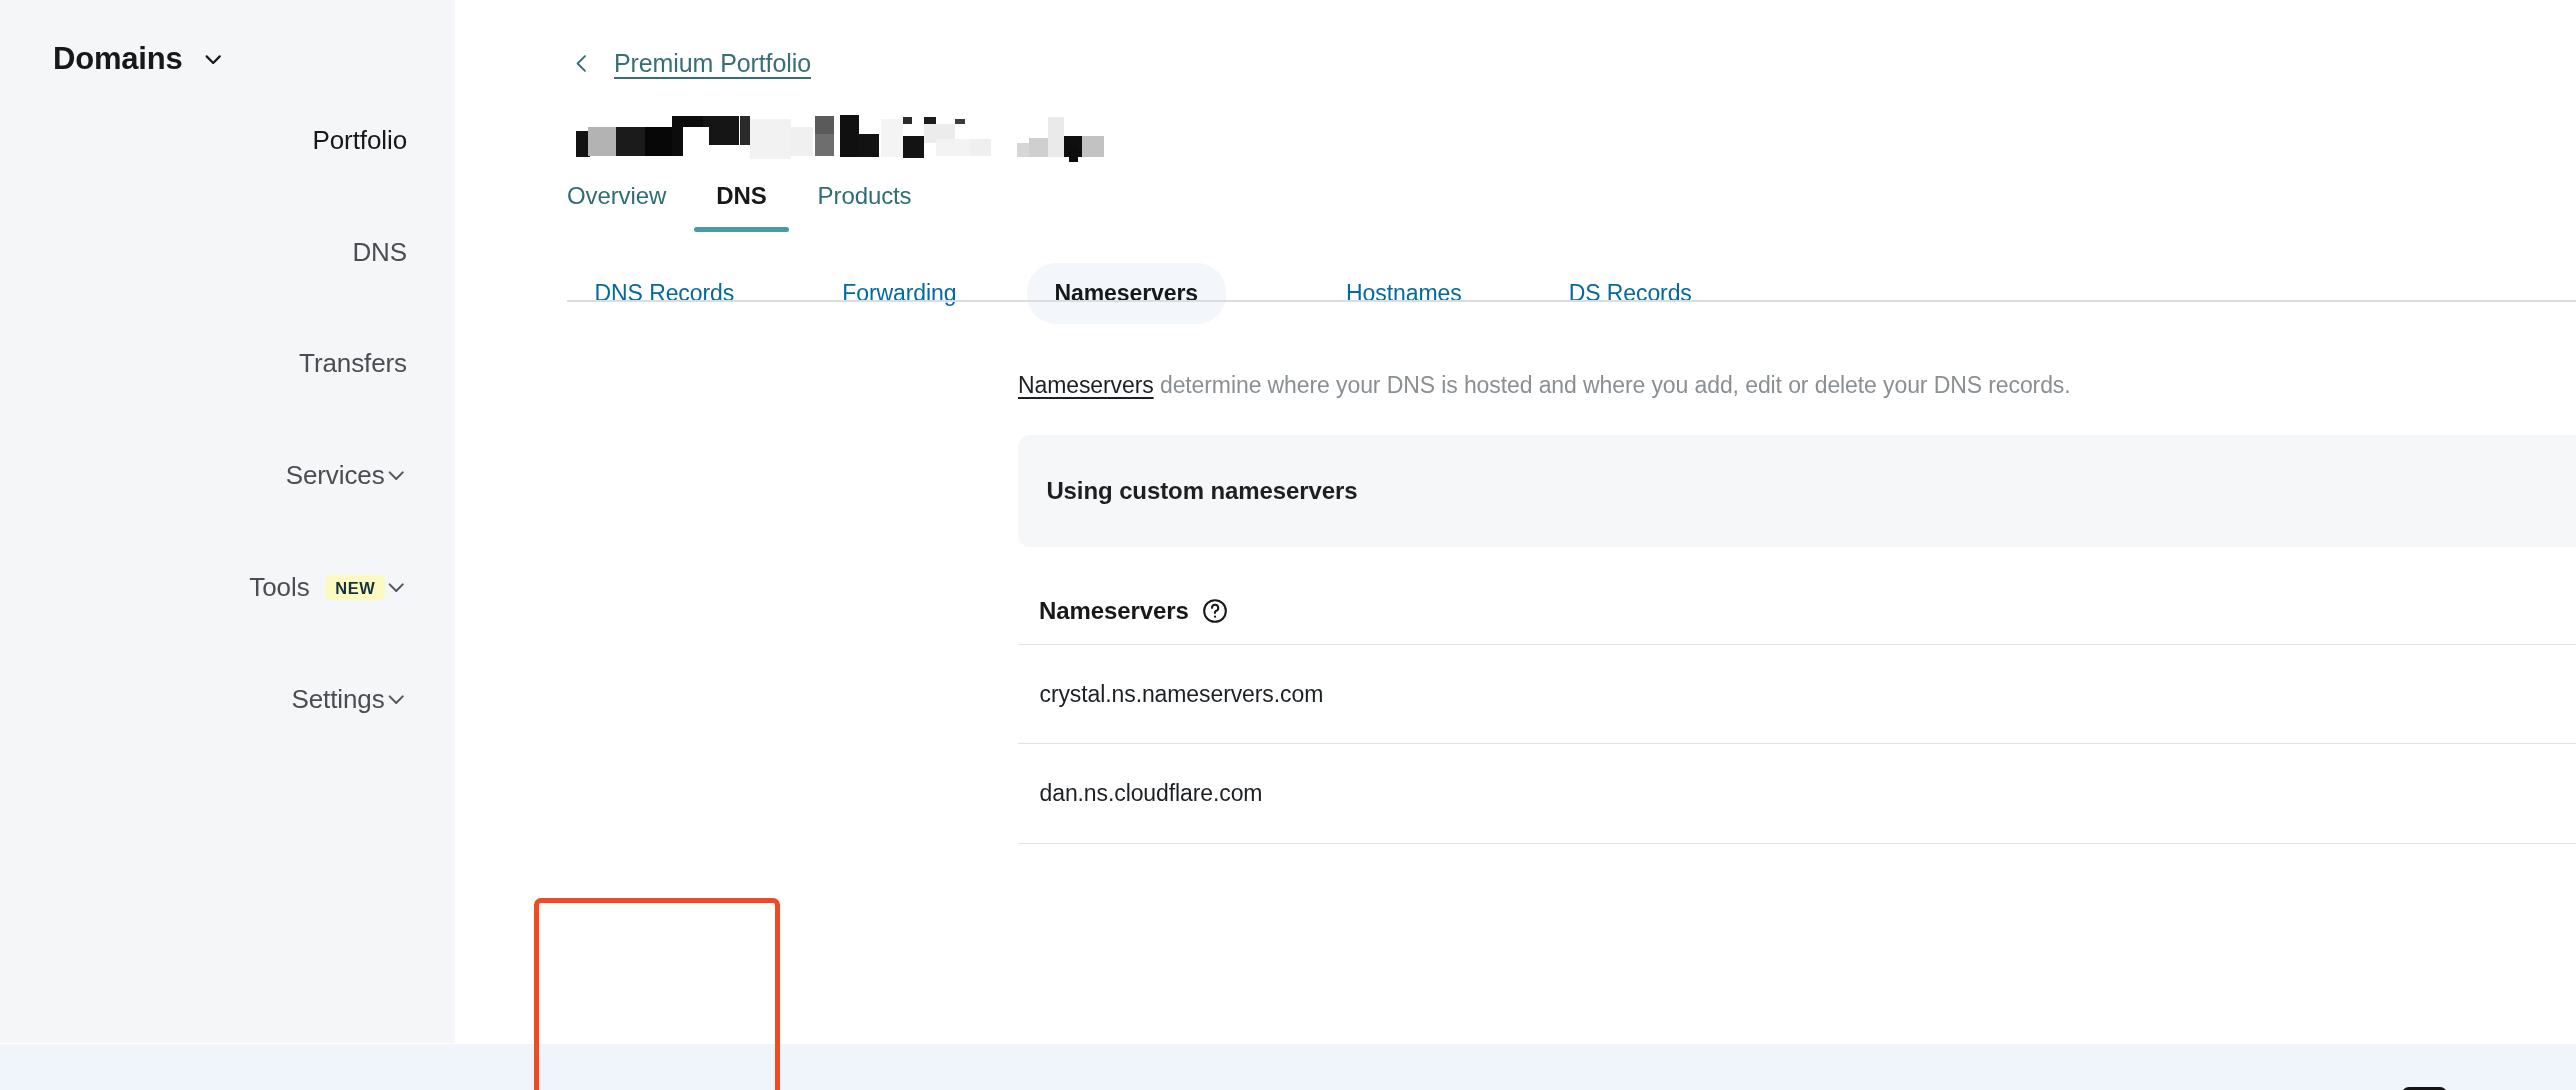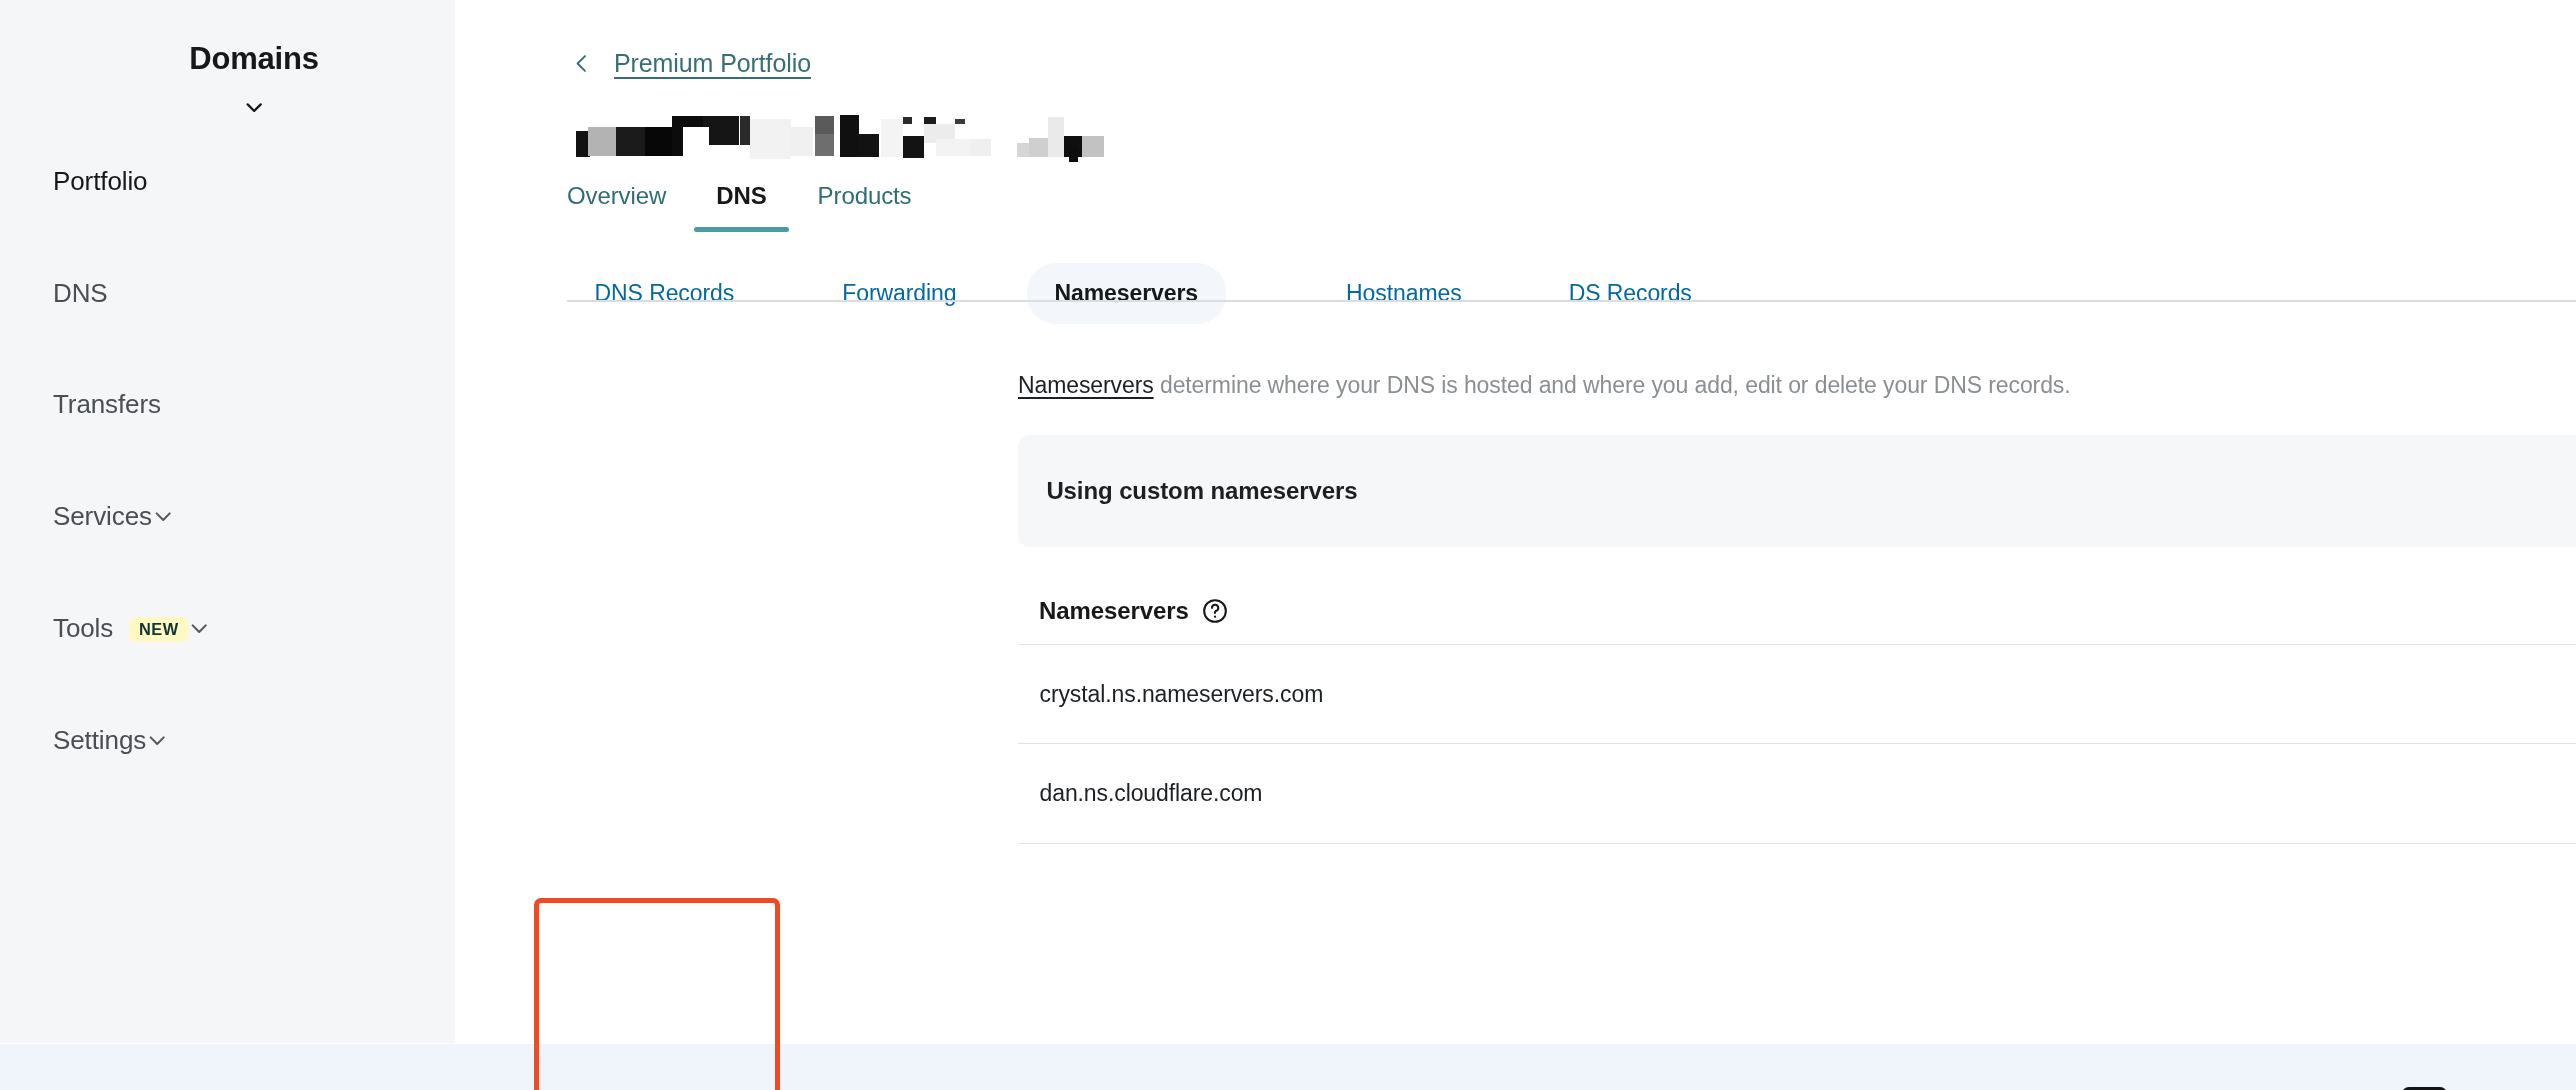--- a/index.html
+++ b/index.html
@@ -30,21 +30,20 @@
     height: 1043px;
     padding: 0;
     position: relative;
   }
 
   .brand-row {
     display: flex;
     align-items: center;
     gap: 19px;
     padding: 41px 0 0 53px;
-    flex-direction: column;
   }
   .brand-title {
     font-size: 31px;
     font-weight: 700;
     color: #16181a;
     letter-spacing: -0.2px;
   }
   .chev {
     display: inline-block;
     width: 22.4px;
@@ -52,21 +51,21 @@
     position: relative;
   }
   .chev svg { display: block; }
 
   .nav {
     margin-top: 34px;
   }
   .nav-item {
     display: flex;
     align-items: center;
-    justify-content: flex-start;
+    justify-content: flex-end;
     padding: 0 48px 0 53px;
     height: 58px;
     cursor: pointer;
   }
   .nav-label {
     font-size: 26px;
     color: #4a4e52;
     letter-spacing: -0.1px;
     display: flex;
     align-items: center;

